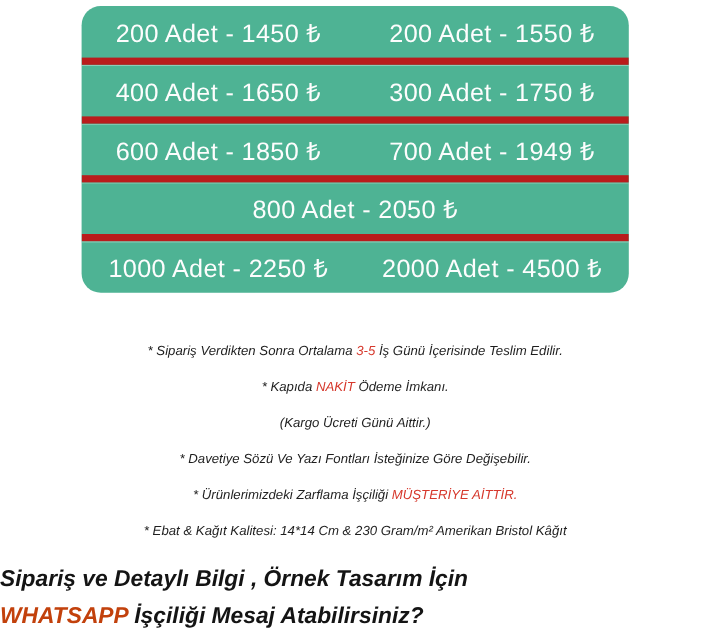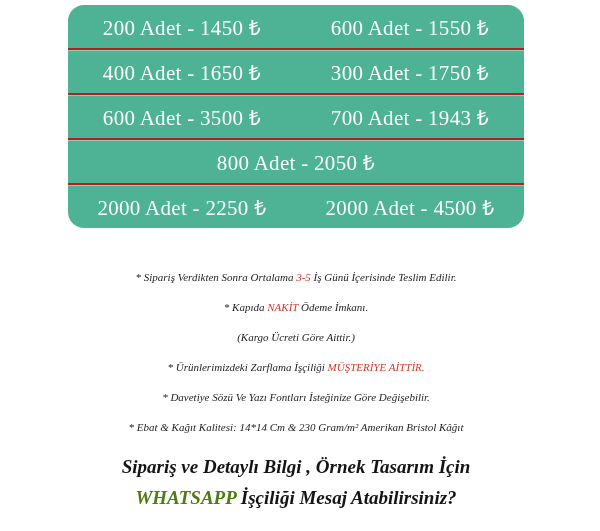--- a/index.html
+++ b/index.html
@@ -6,38 +6,38 @@
     margin: 0;
     padding: 0;
     background: #ffffff;
   }
   .page {
     position: relative;
     width: 592px;
     height: 531px;
     background: #ffffff;
     overflow: hidden;
-    font-family: Liberation Serif, serif;
+    font-family: Liberation Sans, sans-serif;
   }
 
   
   .price-table {
     width: 456px;
     margin: 5px auto 0 auto;
     background: #4eb394;
     border-radius: 16px;
     overflow: hidden;
   }
   .price-row {
     display: flex;
     height: 43px;
     align-items: center;
   }
   .price-row + .price-row {
-    border-top: 2px solid #b91c1c;
+    border-top: 6px solid #b91c1c;
     box-shadow: inset 0 1px 0 rgba(255,255,255,0.35);
   }
   .price-cell {
     flex: 1;
     text-align: center;
     color: #fdfdfd;
     font-size: 21px;
     letter-spacing: 0.3px;
   }
 
@@ -52,66 +52,65 @@
   .note {
     margin: 0;
     line-height: 30px;
     white-space: nowrap;
   }
   .red { color: #d6382c; }
 
   
   .footer {
     margin-top: 9px;
-    text-align: center;
     font-style: italic;
     font-weight: bold;
     font-size: 19px;
     color: #141414;
   }
   .footer p {
     margin: 0;
     line-height: 31px;
     white-space: nowrap;
   }
-  .green { color: #4d7c0f; }
+  .green { color: #c2410c; }
 </style>
 </head>
 <body>
 
 <div class="page">
 
   <div class="price-table">
     <div class="price-row">
       <div class="price-cell">200 Adet - 1450 ₺</div>
-      <div class="price-cell">600 Adet - 1550 ₺</div>
+      <div class="price-cell">200 Adet - 1550 ₺</div>
     </div>
     <div class="price-row">
       <div class="price-cell">400 Adet - 1650 ₺</div>
       <div class="price-cell">300 Adet - 1750 ₺</div>
     </div>
     <div class="price-row">
-      <div class="price-cell">600 Adet - 3500 ₺</div>
-      <div class="price-cell">700 Adet - 1943 ₺</div>
+      <div class="price-cell">600 Adet - 1850 ₺</div>
+      <div class="price-cell">700 Adet - 1949 ₺</div>
     </div>
     <div class="price-row">
       <div class="price-cell">800 Adet - 2050 ₺</div>
     </div>
     <div class="price-row">
-      <div class="price-cell">2000 Adet - 2250 ₺</div>
+      <div class="price-cell">1000 Adet - 2250 ₺</div>
       <div class="price-cell">2000 Adet - 4500 ₺</div>
     </div>
   </div>
 
   <div class="notes">
     <p class="note"><span>* Sipariş Verdikten Sonra Ortalama </span><span class="red">3-5</span><span> İş Günü İçerisinde Teslim Edilir.</span></p>
     <p class="note"><span>* Kapıda </span><span class="red">NAKİT</span><span> Ödeme İmkanı.</span></p>
-    <p class="note">(Kargo Ücreti Göre Aittir.)</p>
+    <p class="note">(Kargo Ücreti Günü Aittir.)</p>
+    <p class="note">* Davetiye Sözü Ve Yazı Fontları İsteğinize Göre Değişebilir.</p>
     <p class="note"><span>* Ürünlerimizdeki Zarflama İşçiliği </span><span class="red">MÜŞTERİYE AİTTİR.</span></p>
-    <p class="note">* Davetiye Sözü Ve Yazı Fontları İsteğinize Göre Değişebilir.</p>
     <p class="note">* Ebat &amp; Kağıt Kalitesi: 14*14 Cm &amp; 230 Gram/m² Amerikan Bristol Kâğıt</p>
   </div>
 
   <div class="footer">
     <p>Sipariş ve Detaylı Bilgi , Örnek Tasarım İçin</p>
     <p><span class="green">WHATSAPP</span><span> İşçiliği Mesaj Atabilirsiniz?</span></p>
   </div>
 
 </div>
 

